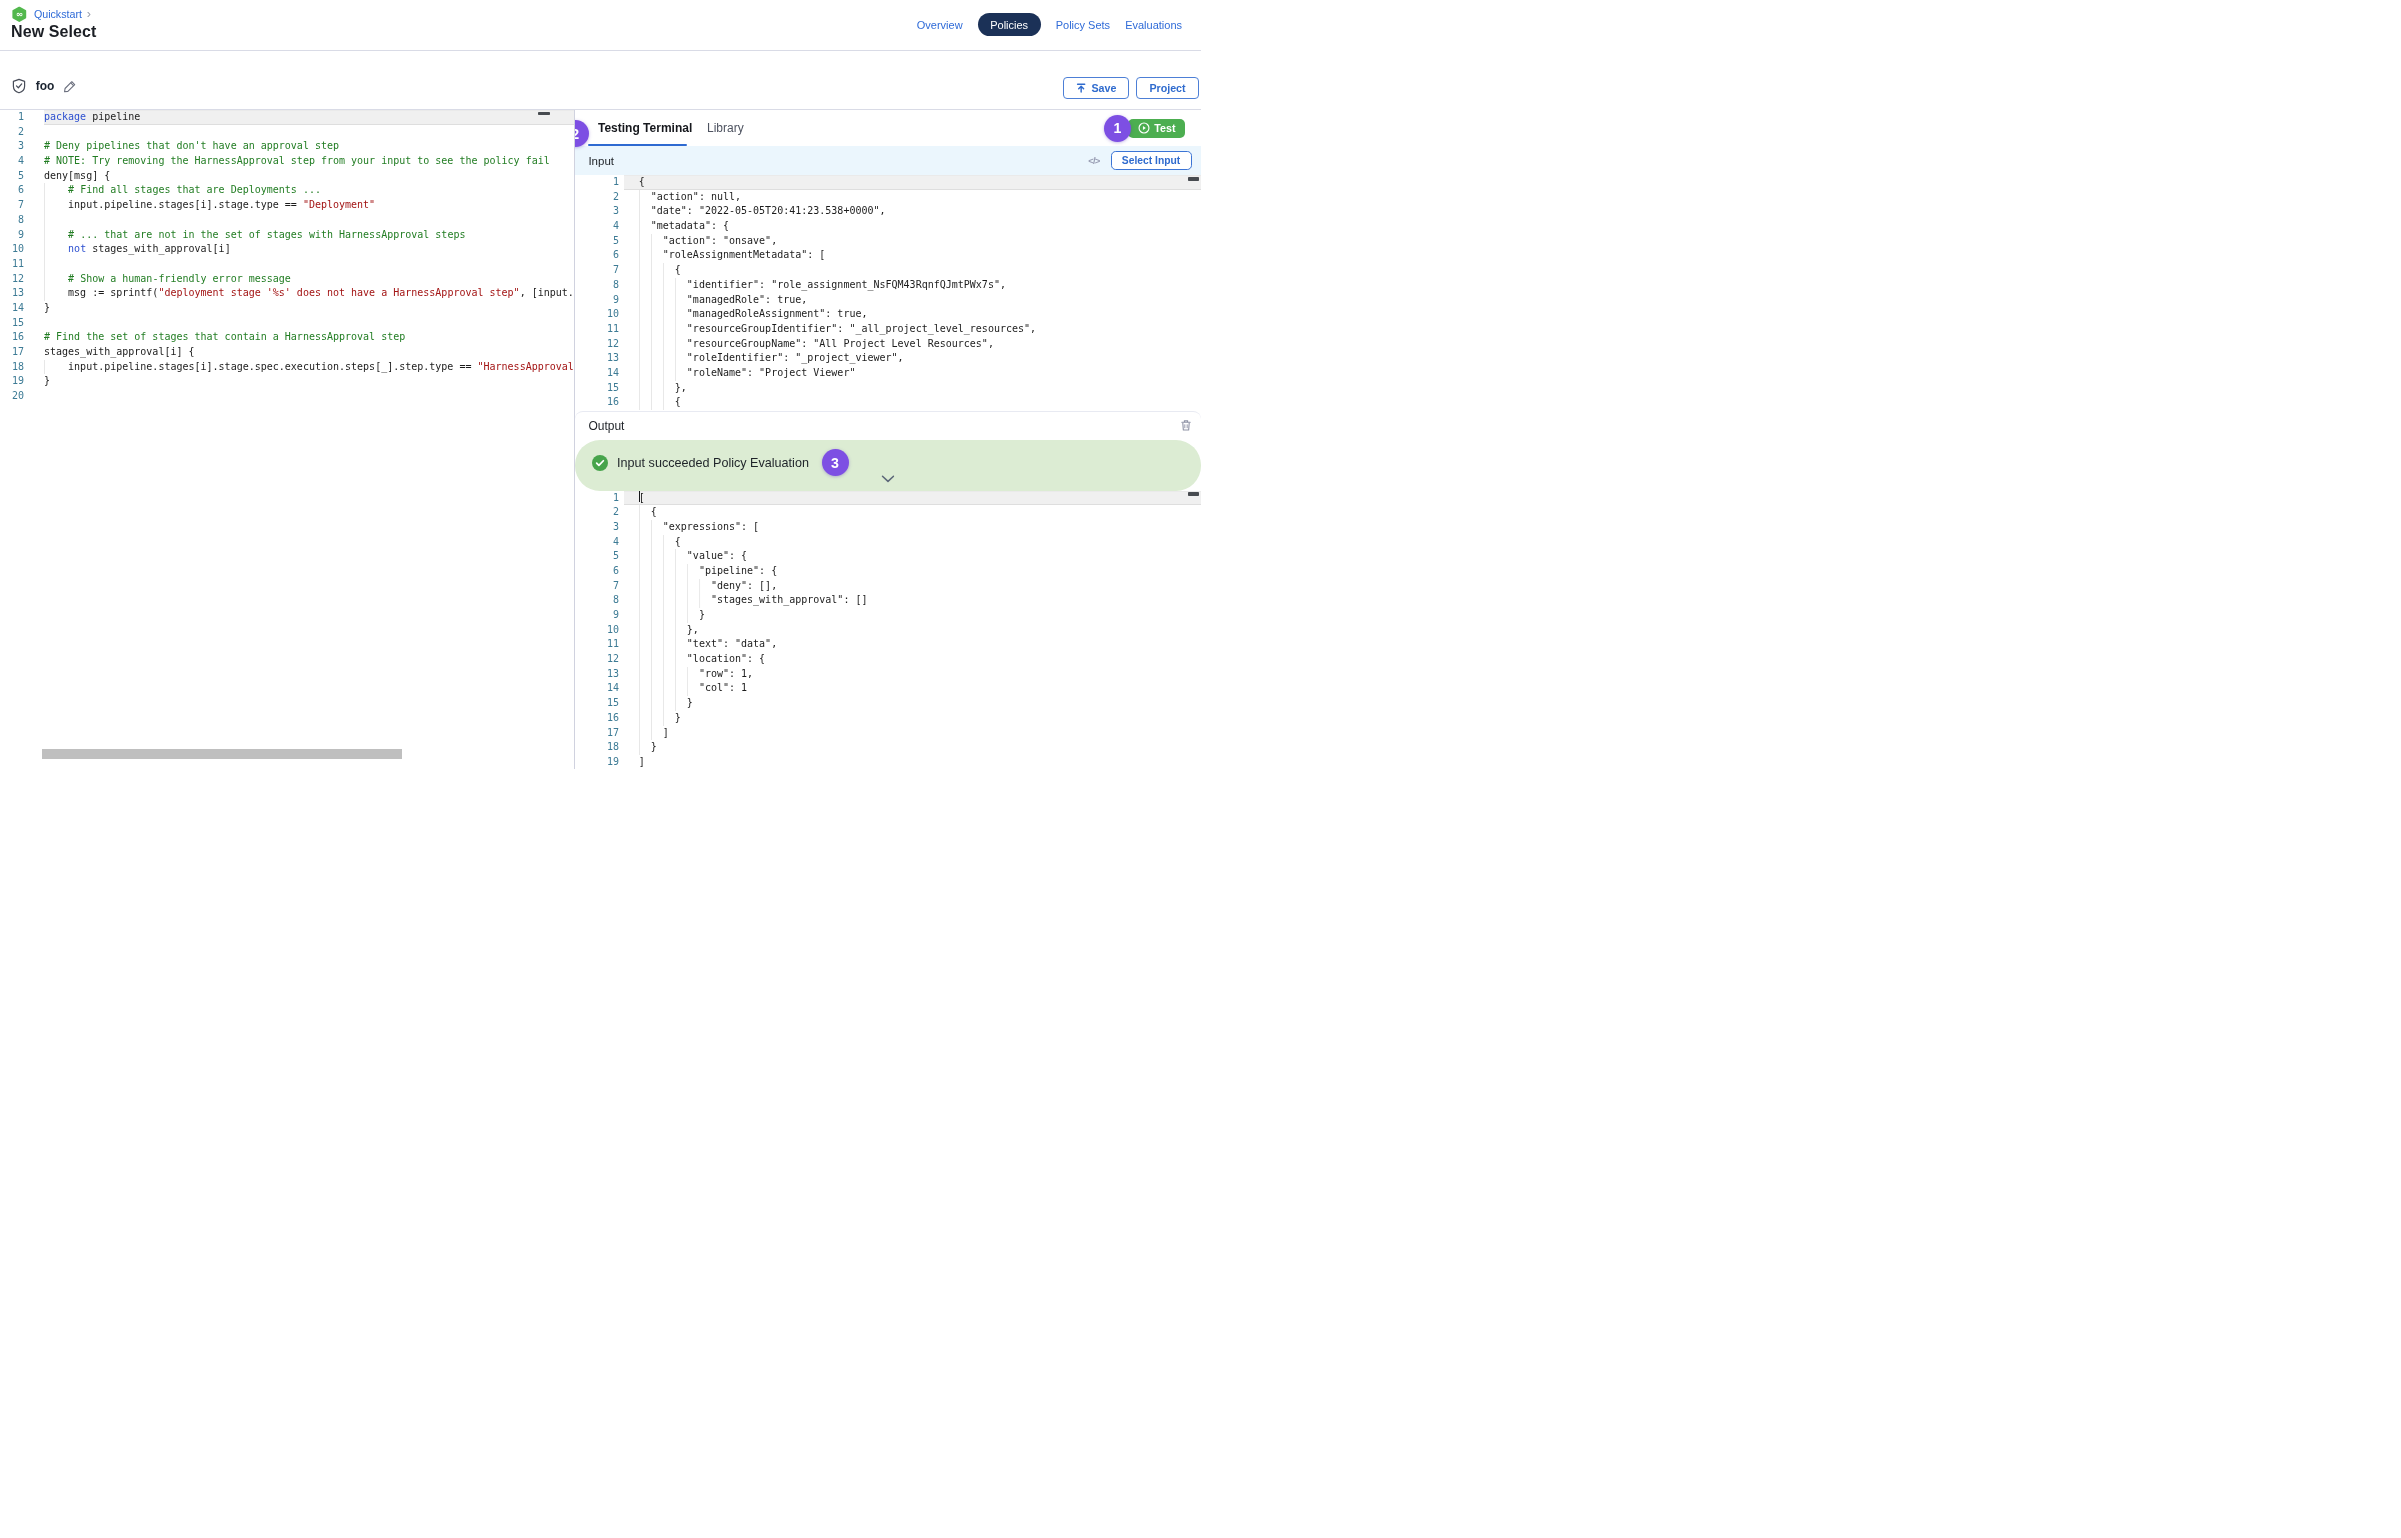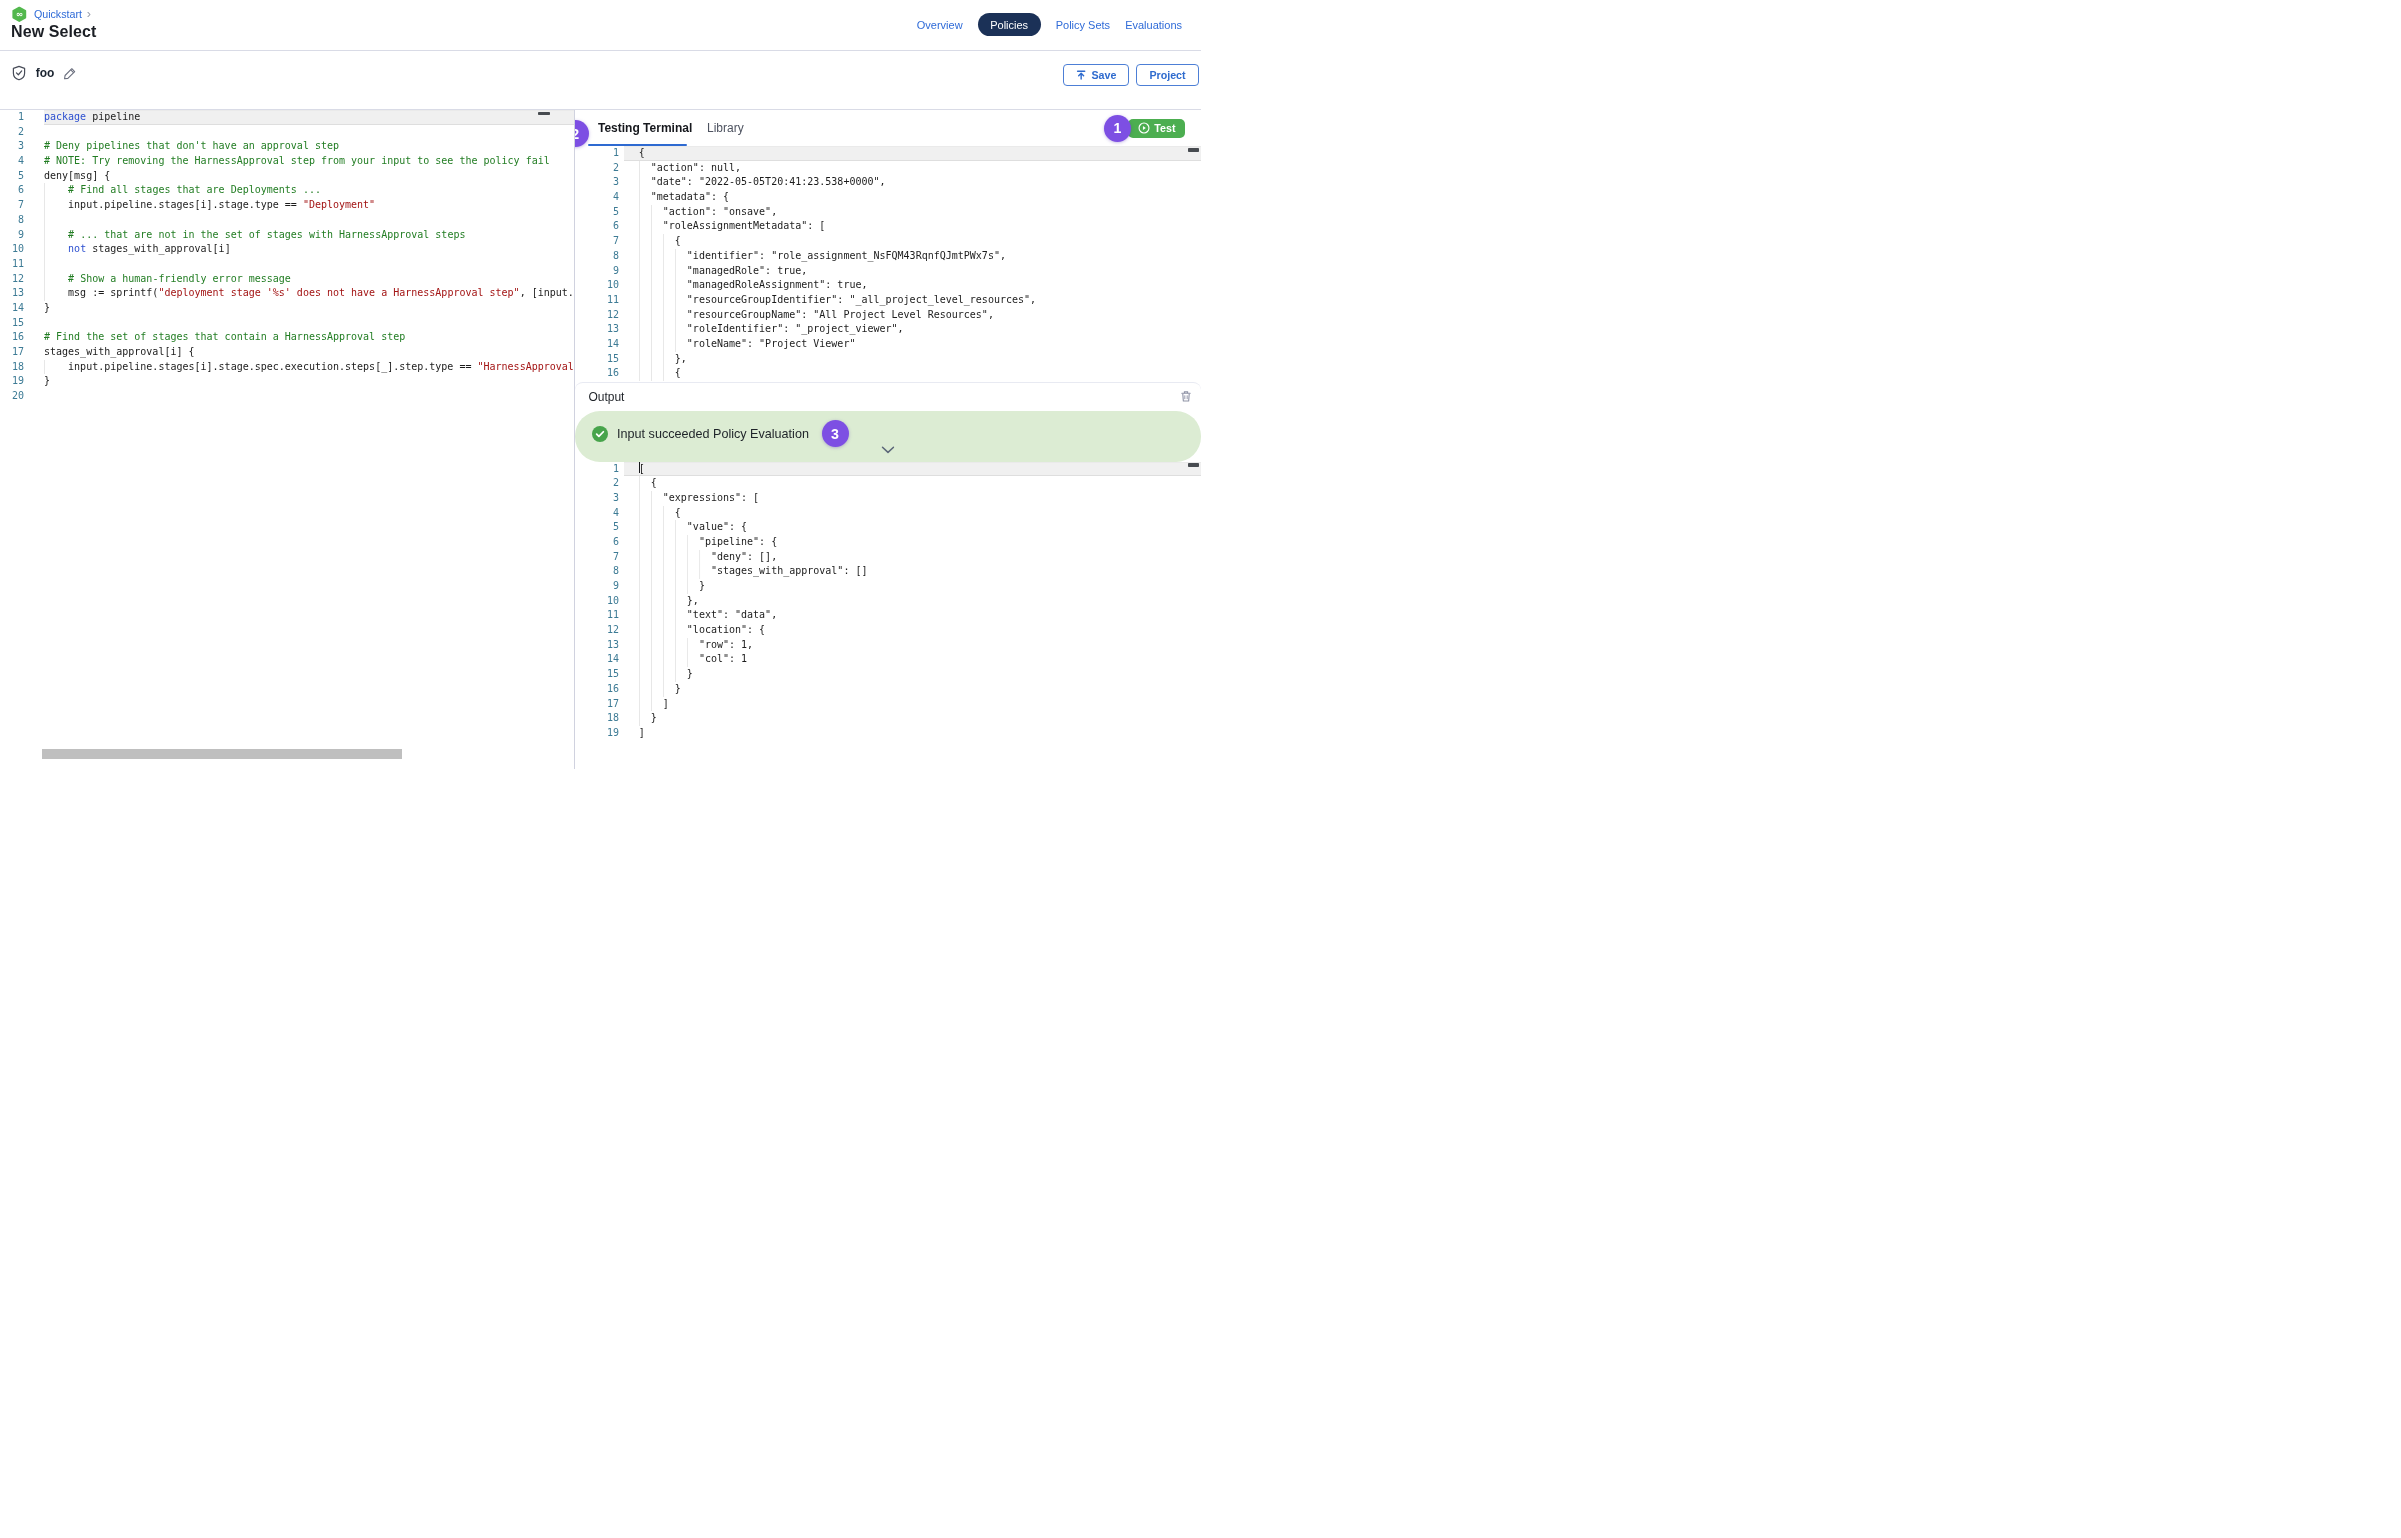--- a/index.html
+++ b/index.html
@@ -11,21 +11,21 @@
   .crumb-row{position:absolute;left:11px;top:5.5px;display:flex;align-items:center;gap:6.3px;}
   .logo{width:16.6px;height:16.6px;display:block;}
   .crumb-link{font-size:10.7px;font-weight:500;color:#2f6bd8;cursor:pointer;}
   .crumb-chev{font-size:12.6px;color:#9aa0ae;line-height:1;margin-left:-1.6px;}
   .page-title{position:absolute;left:11px;top:23px;font-size:16px;font-weight:700;color:#1b1e24;letter-spacing:0.1px;}
   .nav{position:absolute;right:19px;top:0;height:49px;display:flex;align-items:center;gap:15px;}
   .nav-item{font-size:11px;font-weight:500;color:#2f6bd8;cursor:pointer;white-space:nowrap;}
   .nav-item.active{background:#1b3157;color:#fff;border-radius:12.6px;padding:5.5px 12.6px;}
 
   
-  .toolbar{position:absolute;left:0;top:48px;width:100%;height:58px;box-sizing:border-box;}
+  .toolbar{position:absolute;left:0;top:61px;width:100%;height:58px;box-sizing:border-box;}
   .policy-id{position:absolute;left:11px;top:17.4px;display:flex;align-items:center;gap:8.7px;}
   .policy-name{font-size:12px;font-weight:700;color:#1b2430;}
   .tb-buttons{position:absolute;right:2.4px;top:16px;display:flex;gap:7px;}
   .btn-outline{display:flex;align-items:center;gap:5.5px;background:#fff;border:0.8px solid #4d7fd6;color:#2f6bce;
     font-family:"Liberation Sans",sans-serif;font-size:10.7px;font-weight:600;border-radius:4px;padding:4px 12px;cursor:pointer;}
 
   
   .main{position:absolute;left:0;top:109px;right:0;bottom:0;display:flex;border-top:0.8px solid #d9dbe6;box-sizing:border-box;}
   .left-panel{position:relative;width:575px;box-sizing:border-box;border-right:0.8px solid #d0d2df;overflow:hidden;}
   .right-panel{position:relative;flex:1;overflow:hidden;}
@@ -229,20 +229,26 @@
         <button class="test-btn">
           <svg width="12" height="12" viewBox="0 0 16 16">
             <circle cx="8" cy="8" r="6.6" fill="none" stroke="#ffffff" stroke-width="1.5"></circle>
             <path d="M6.6 5.4 L10.4 8 L6.6 10.6 Z" fill="#ffffff"></path>
           </svg>
           <span>Test</span>
         </button>
         <div class="badge badge-2">2</div>
       </div>
 
+      <div class="input-head">
+        <span class="sec-label">Input</span>
+        <span class="head-spacer"></span>
+        <span class="code-ico">&lt;/&gt;</span>
+        <button class="select-input-btn">Select Input</button>
+      </div>
 
       <div class="input-editor">
         <div id="input-ed" class="ed ed-right">
             <div class="ed-row hl">
               <div class="gut">1</div>
               <div class="code"><span class="tk-pl">{</span></div>
             </div>
             <div class="ed-row">
               <div class="gut">2</div>
               <div class="code"><span class="guides" style="width: calc(2ch - 1.6px);"></span><span class="tk-pl">  "action": null,</span></div>

